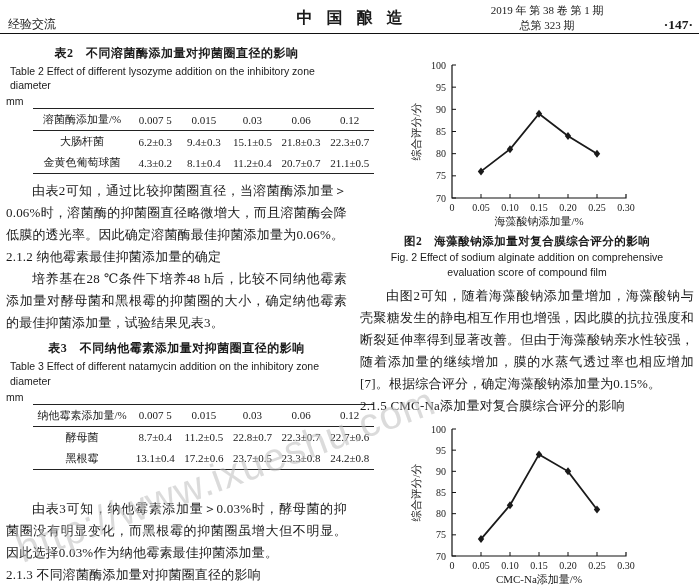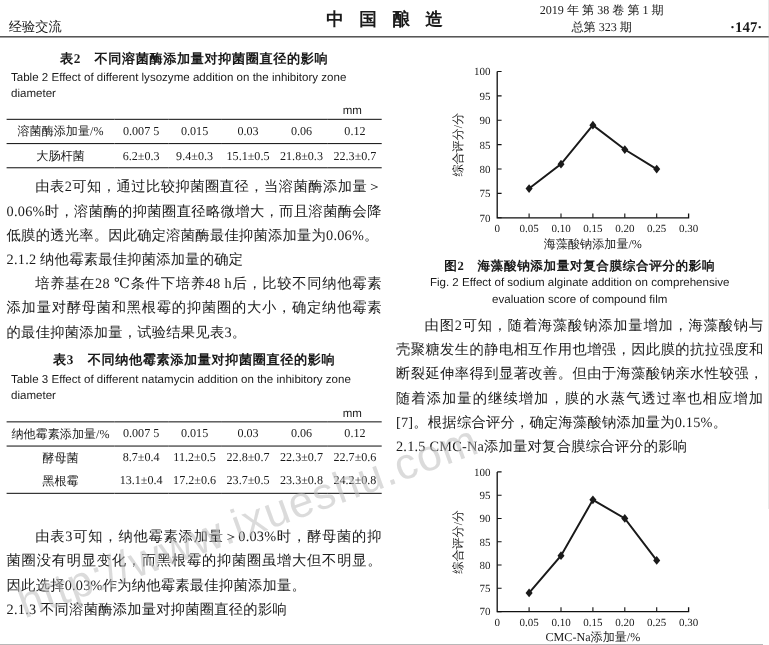--- a/index.html
+++ b/index.html
@@ -13,24 +13,24 @@
              font-size:11px;line-height:15px;}
   .hdr-page{position:absolute;right:6px;top:17px;font-weight:bold;font-size:13.5px;}
   .hdr-rule{position:absolute;left:0;right:0;top:33px;border-top:1.6px solid #111;}
   
   .col-left{position:absolute;left:6px;top:40px;width:341px;}
   .col-right{position:absolute;left:360px;top:40px;width:334px;}
   
   .tbl-title{margin:5px 0 2px;font-weight:bold;font-size:12px;text-align:center;letter-spacing:.5px;}
   .tbl-en{font-family:"Liberation Sans","DejaVu Sans",sans-serif;font-size:10.5px;
           text-align:left;line-height:1.35;margin:0 4px;}
-  .tbl-unit{text-align:right;font-family:"Liberation Sans","DejaVu Sans",sans-serif;
+  .tbl-unit{text-align:left;font-family:"Liberation Sans","DejaVu Sans",sans-serif;
             font-size:10.5px;margin:3px 18px 1px 0;}
   table.datatable{width:100%;border-collapse:collapse;table-layout:fixed;
-            border-top:1.5px solid #222;border-bottom:1.5px solid #222;}
+            border-top:1.5px solid #222;border-bottom:1.5px solid #222;margin-left:27px;}
   table.datatable td{font-size:11px;text-align:center;padding:3px 0;white-space:nowrap;}
   table.datatable tr.hdr td{border-bottom:1px solid #222;}
   table.datatable td.c0{width:98px;}
   
   .body-p{font-size:13px;line-height:22px;text-align:justify;text-indent:2em;margin:0;letter-spacing:.2px;}
   .body-h{font-size:13px;line-height:22px;margin:0;letter-spacing:.2px;}
   .mt6{margin-top:6px;} .mt14{margin-top:28px;}
   
   .fig-title{font-weight:bold;font-size:11.5px;text-align:center;margin:3px 0 1px;letter-spacing:.5px;}
   .fig-en{font-family:"Liberation Sans","DejaVu Sans",sans-serif;font-size:10.5px;
@@ -74,20 +74,28 @@
         <td>0.06</td>
         <td>0.12</td>
       </tr>
       <tr>
         <td class="c0">大肠杆菌</td>
         <td>6.2±0.3</td>
         <td>9.4±0.3</td>
         <td>15.1±0.5</td>
         <td>21.8±0.3</td>
         <td>22.3±0.7</td>
+      </tr>
+      <tr>
+        <td class="c0">金黄色葡萄球菌</td>
+        <td>4.3±0.2</td>
+        <td>8.1±0.4</td>
+        <td>11.2±0.4</td>
+        <td>20.7±0.7</td>
+        <td>21.1±0.5</td>
       </tr>
     </tbody>
       </table>
 
     <p class="body-p mt6">由表2可知，通过比较抑菌圈直径，当溶菌酶添加量＞0.06%时，溶菌酶的抑菌圈直径略微增大，而且溶菌酶会降低膜的透光率。因此确定溶菌酶最佳抑菌添加量为0.06%。</p>
     <p class="body-h">2.1.2  纳他霉素最佳抑菌添加量的确定</p>
     <p class="body-p">培养基在28 ℃条件下培养48 h后，比较不同纳他霉素添加量对酵母菌和黑根霉的抑菌圈的大小，确定纳他霉素的最佳抑菌添加量，试验结果见表3。</p>
 
     <div class="tbl-title mt6">表3　不同纳他霉素添加量对抑菌圈直径的影响</div>
     <div class="tbl-en">Table 3 Effect of different natamycin addition on the inhibitory zone diameter</div>

